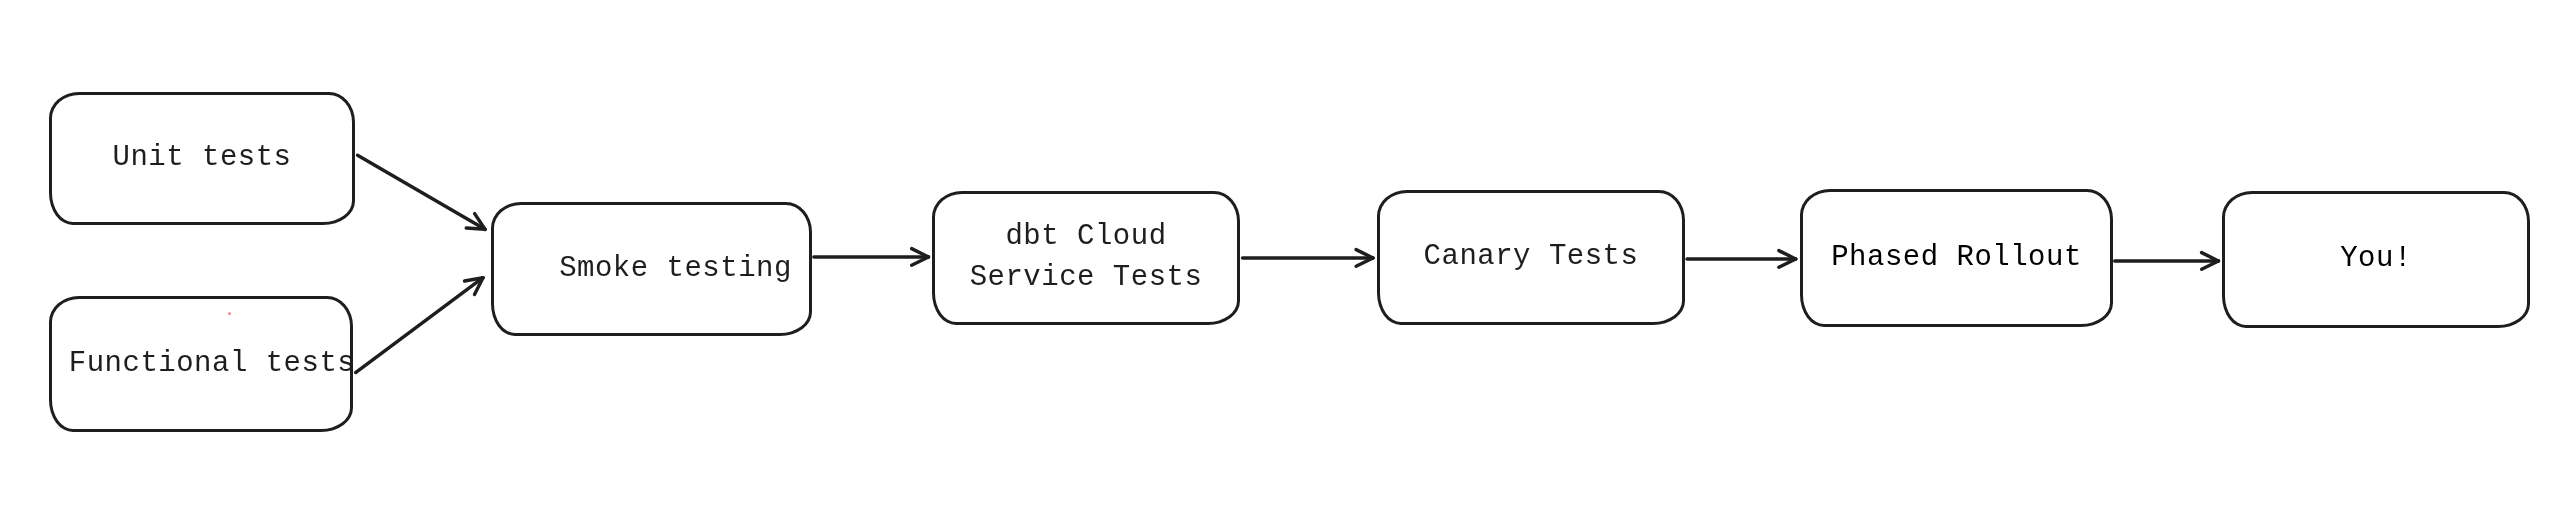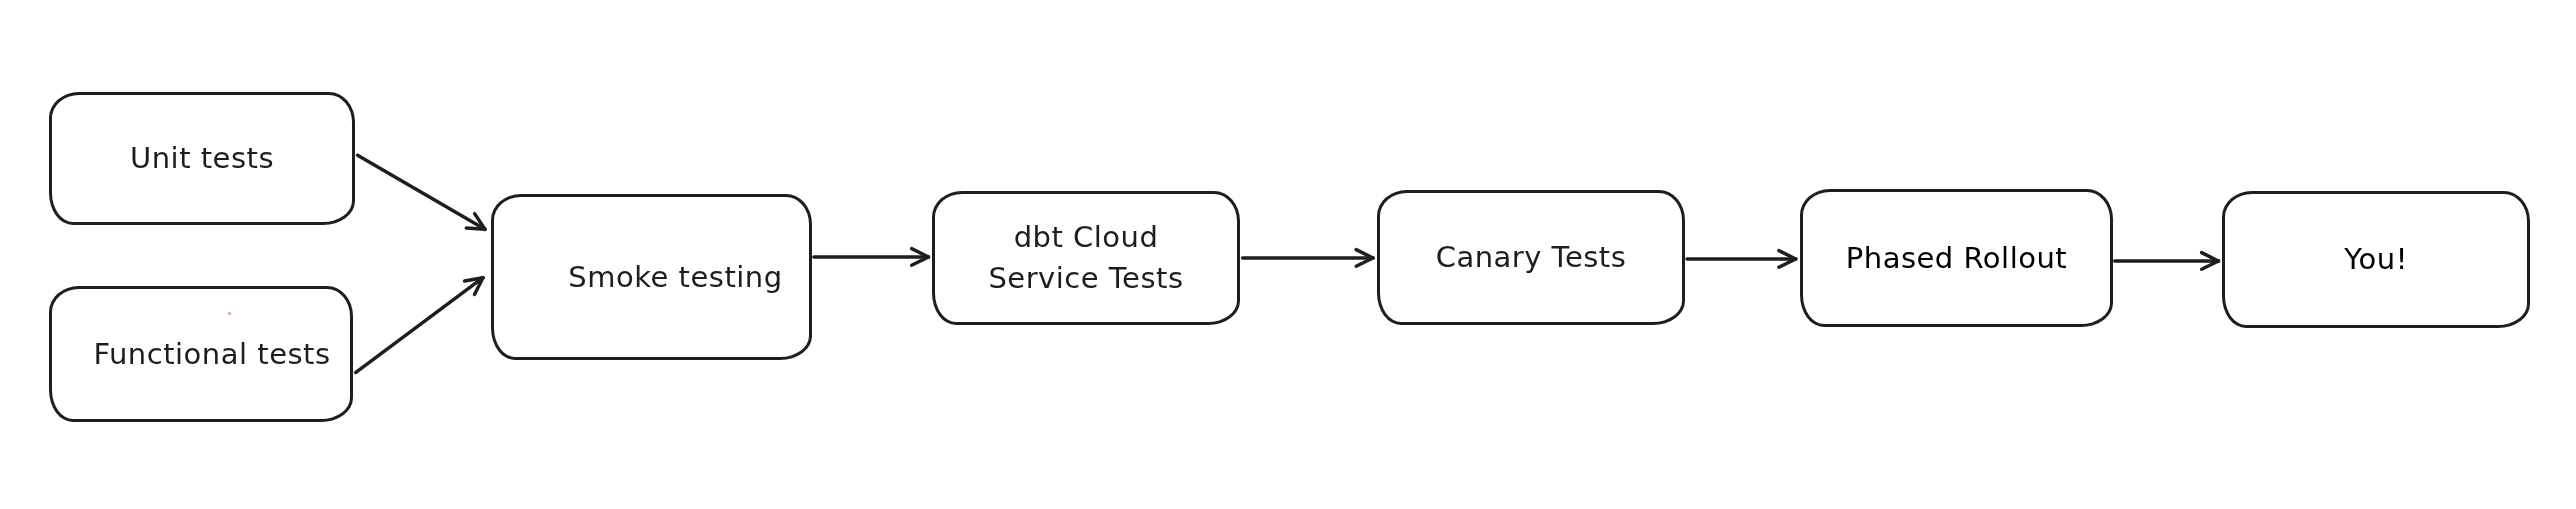--- a/index.html
+++ b/index.html
@@ -31,20 +31,21 @@
     border-radius: 30px 26px 32px 24px / 26px 30px 24px 32px;
     display: flex;
     align-items: center;
     justify-content: center;
     text-align: center;
     color: #1e1e1e;
     font-size: 29px;
     letter-spacing: 0.5px;
     line-height: 1.4;
     white-space: pre;       
+    font-family: Liberation Mono, monospace;
   }
   .stray-dot {
     position: absolute;
     left: 228px;
     top: 312px;
     width: 3px;
     height: 3px;
     border-radius: 50%;
     opacity: 0.55;
   }
@@ -82,23 +83,23 @@
       </g>
       <g stroke="#1e1e1e" stroke-width="3.5" stroke-linecap="round" fill="none">
         <line x1="2141" y1="264" x2="2246" y2="264"></line>
         <line x1="2228.975002547015" y1="255.56498596765513" x2="2246" y2="264"></line>
         <line x1="2228.975002547015" y1="272.4350140323449" x2="2246" y2="264"></line>
       </g>
     </svg>
 
   <div class="node" style="left: 49px; top: 92px; width: 306px; height: 133px; border-color: rgb(30, 30, 30); color: rgb(30, 30, 30);">Unit tests</div>
 
-  <div class="node" style="left: 49px; top: 286px; width: 304px; height: 136px; border-color: rgb(30, 30, 30); color: rgb(30, 30, 30); padding-left: 22px;">Functional tests</div>
+  <div class="node" style="left: 49px; top: 296px; width: 304px; height: 136px; border-color: rgb(30, 30, 30); color: rgb(30, 30, 30); padding-left: 22px;">Functional tests</div>
 
-  <div class="node" style="left: 491px; top: 194px; width: 321px; height: 166px; border-color: rgb(30, 30, 30); color: rgb(30, 30, 30); padding-left: 48px;">Smoke testing</div>
+  <div class="node" style="left: 491px; top: 202px; width: 321px; height: 134px; border-color: rgb(30, 30, 30); color: rgb(30, 30, 30); padding-left: 48px;">Smoke testing</div>
 
   <div class="node" style="left: 1377px; top: 190px; width: 308px; height: 135px; border-color: rgb(30, 30, 30); color: rgb(30, 30, 30);">Canary Tests</div>
 
   <div class="node" style="left: 932px; top: 191px; width: 308px; height: 134px; border-color: rgb(30, 30, 30); color: rgb(30, 30, 30);">dbt Cloud
 Service Tests</div>
 
   <div class="node" style="left: 1800px; top: 189px; width: 313px; height: 138px; border-color: rgb(30, 30, 30); color: #000000;">Phased Rollout</div>
 
   <div class="node" style="left: 2222px; top: 191px; width: 308px; height: 137px; border-color: rgb(30, 30, 30); color: #000000;">You!</div>
 

